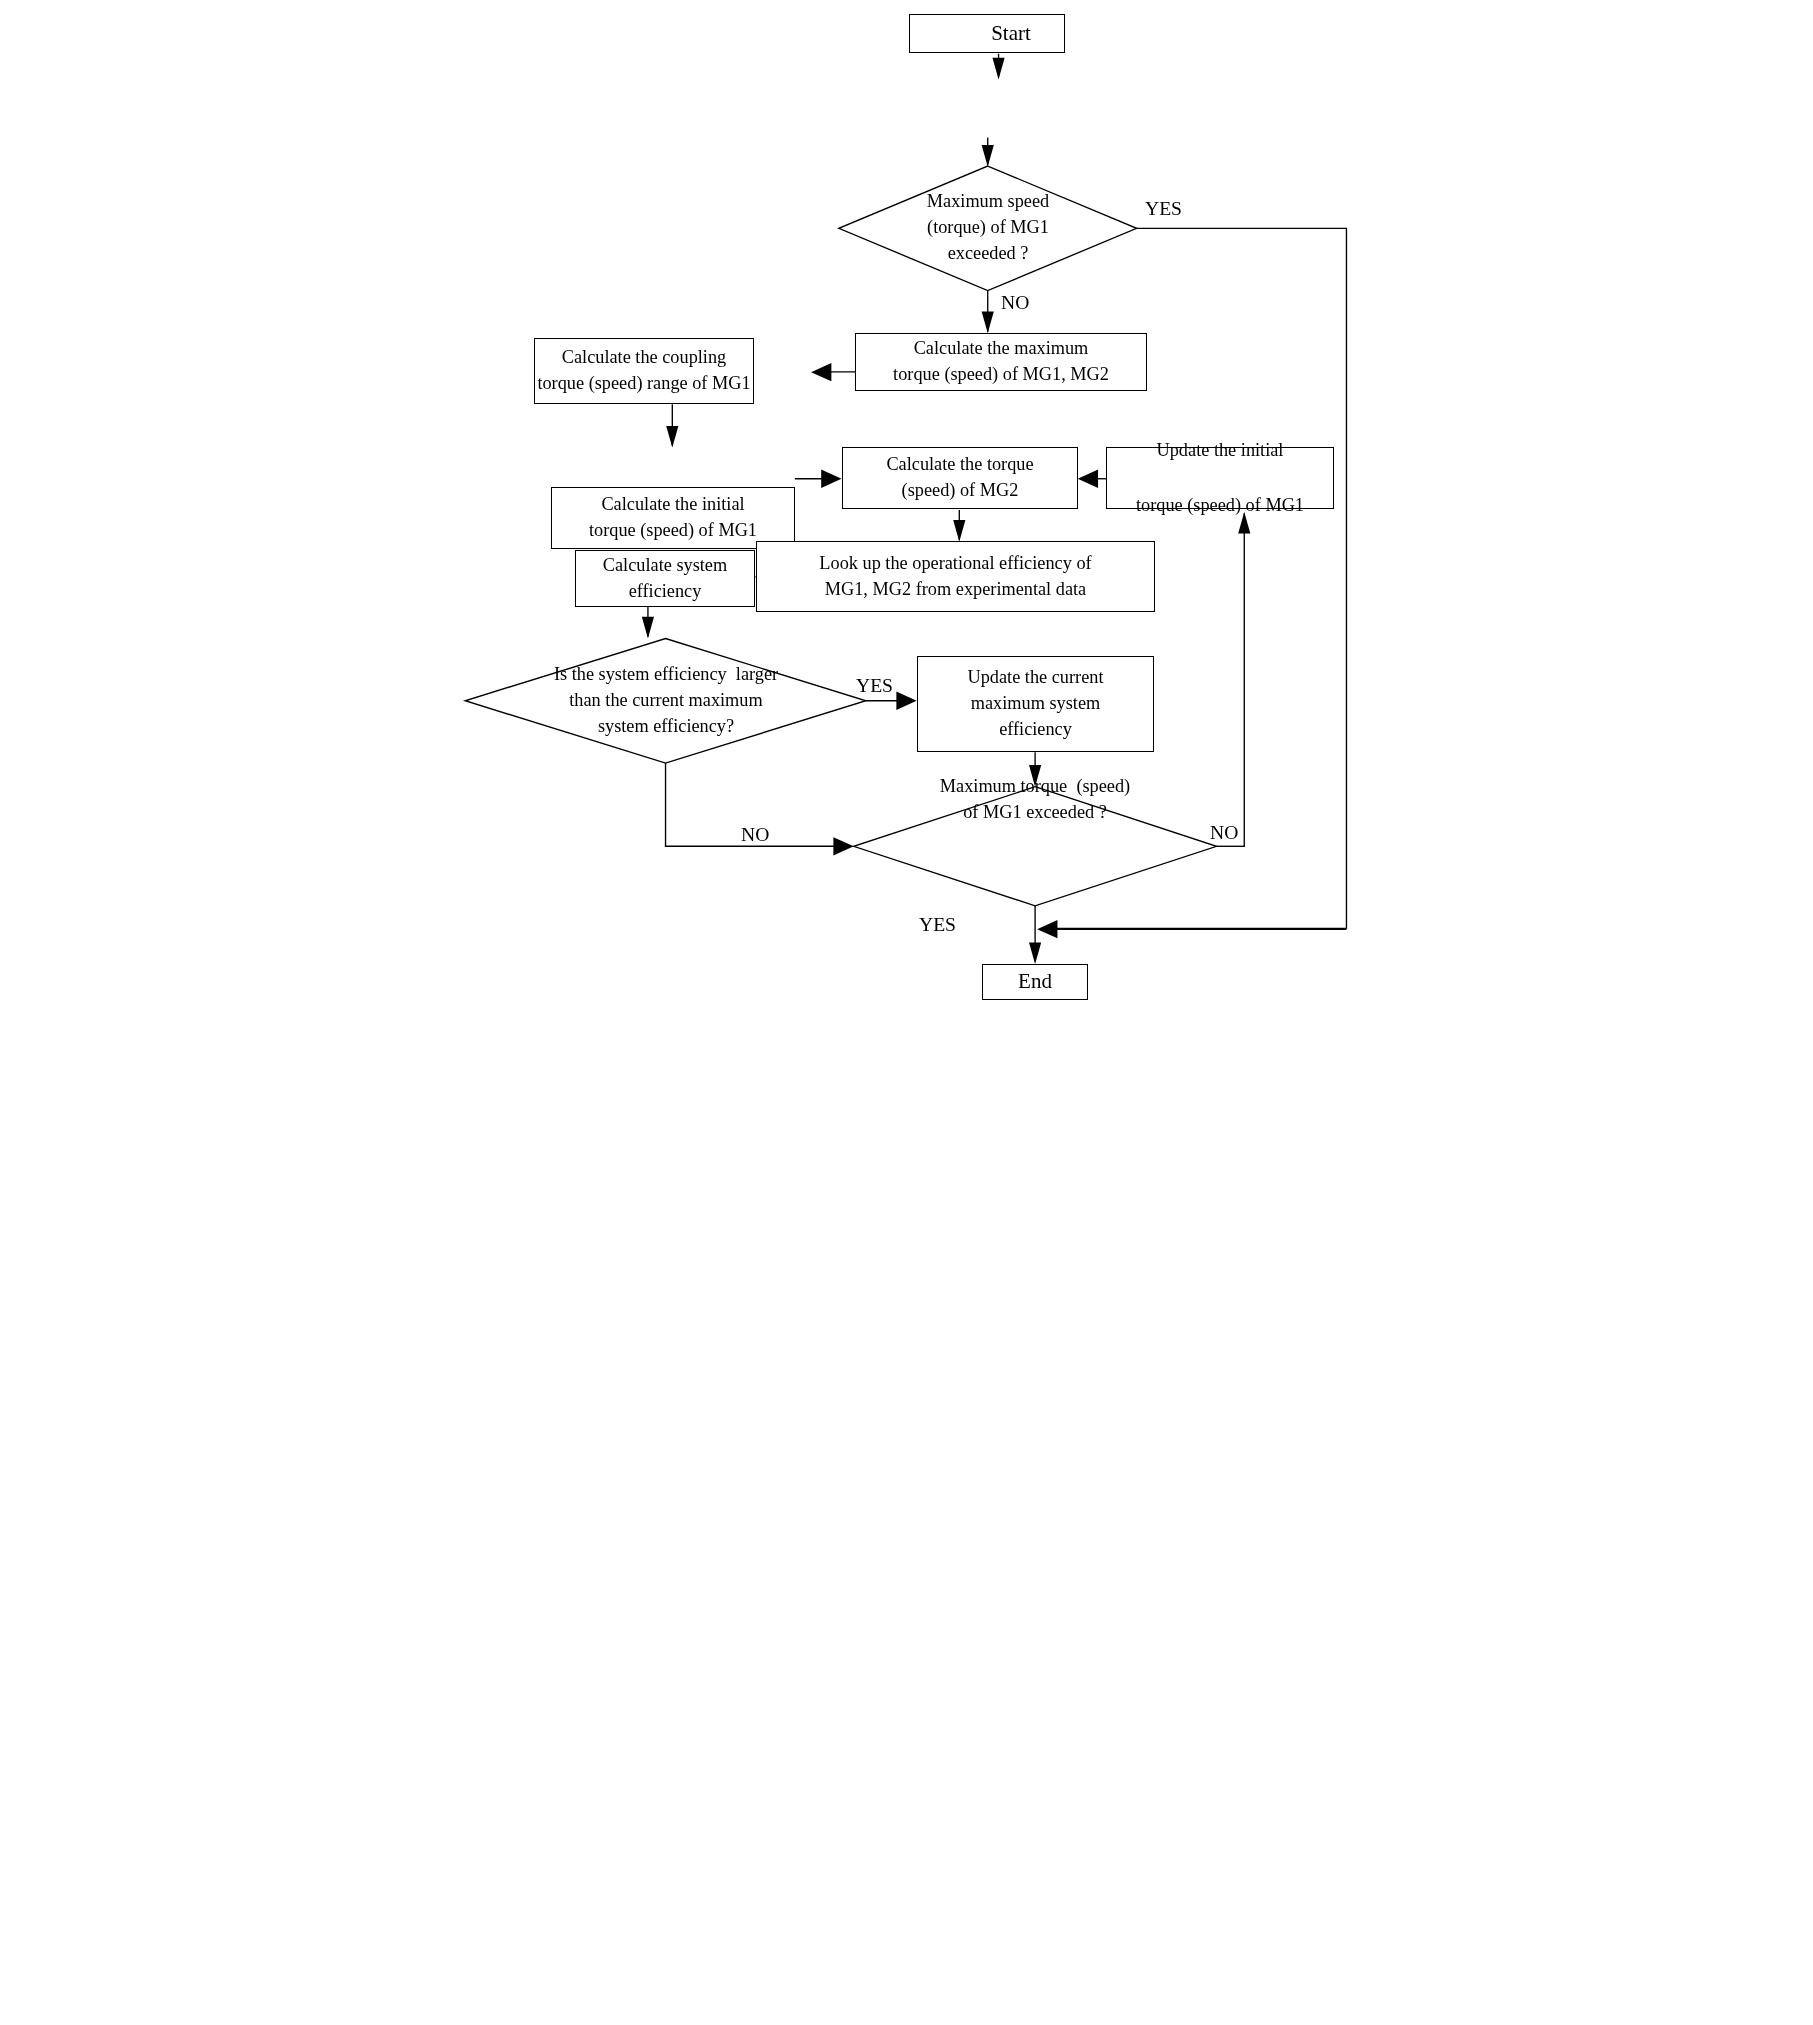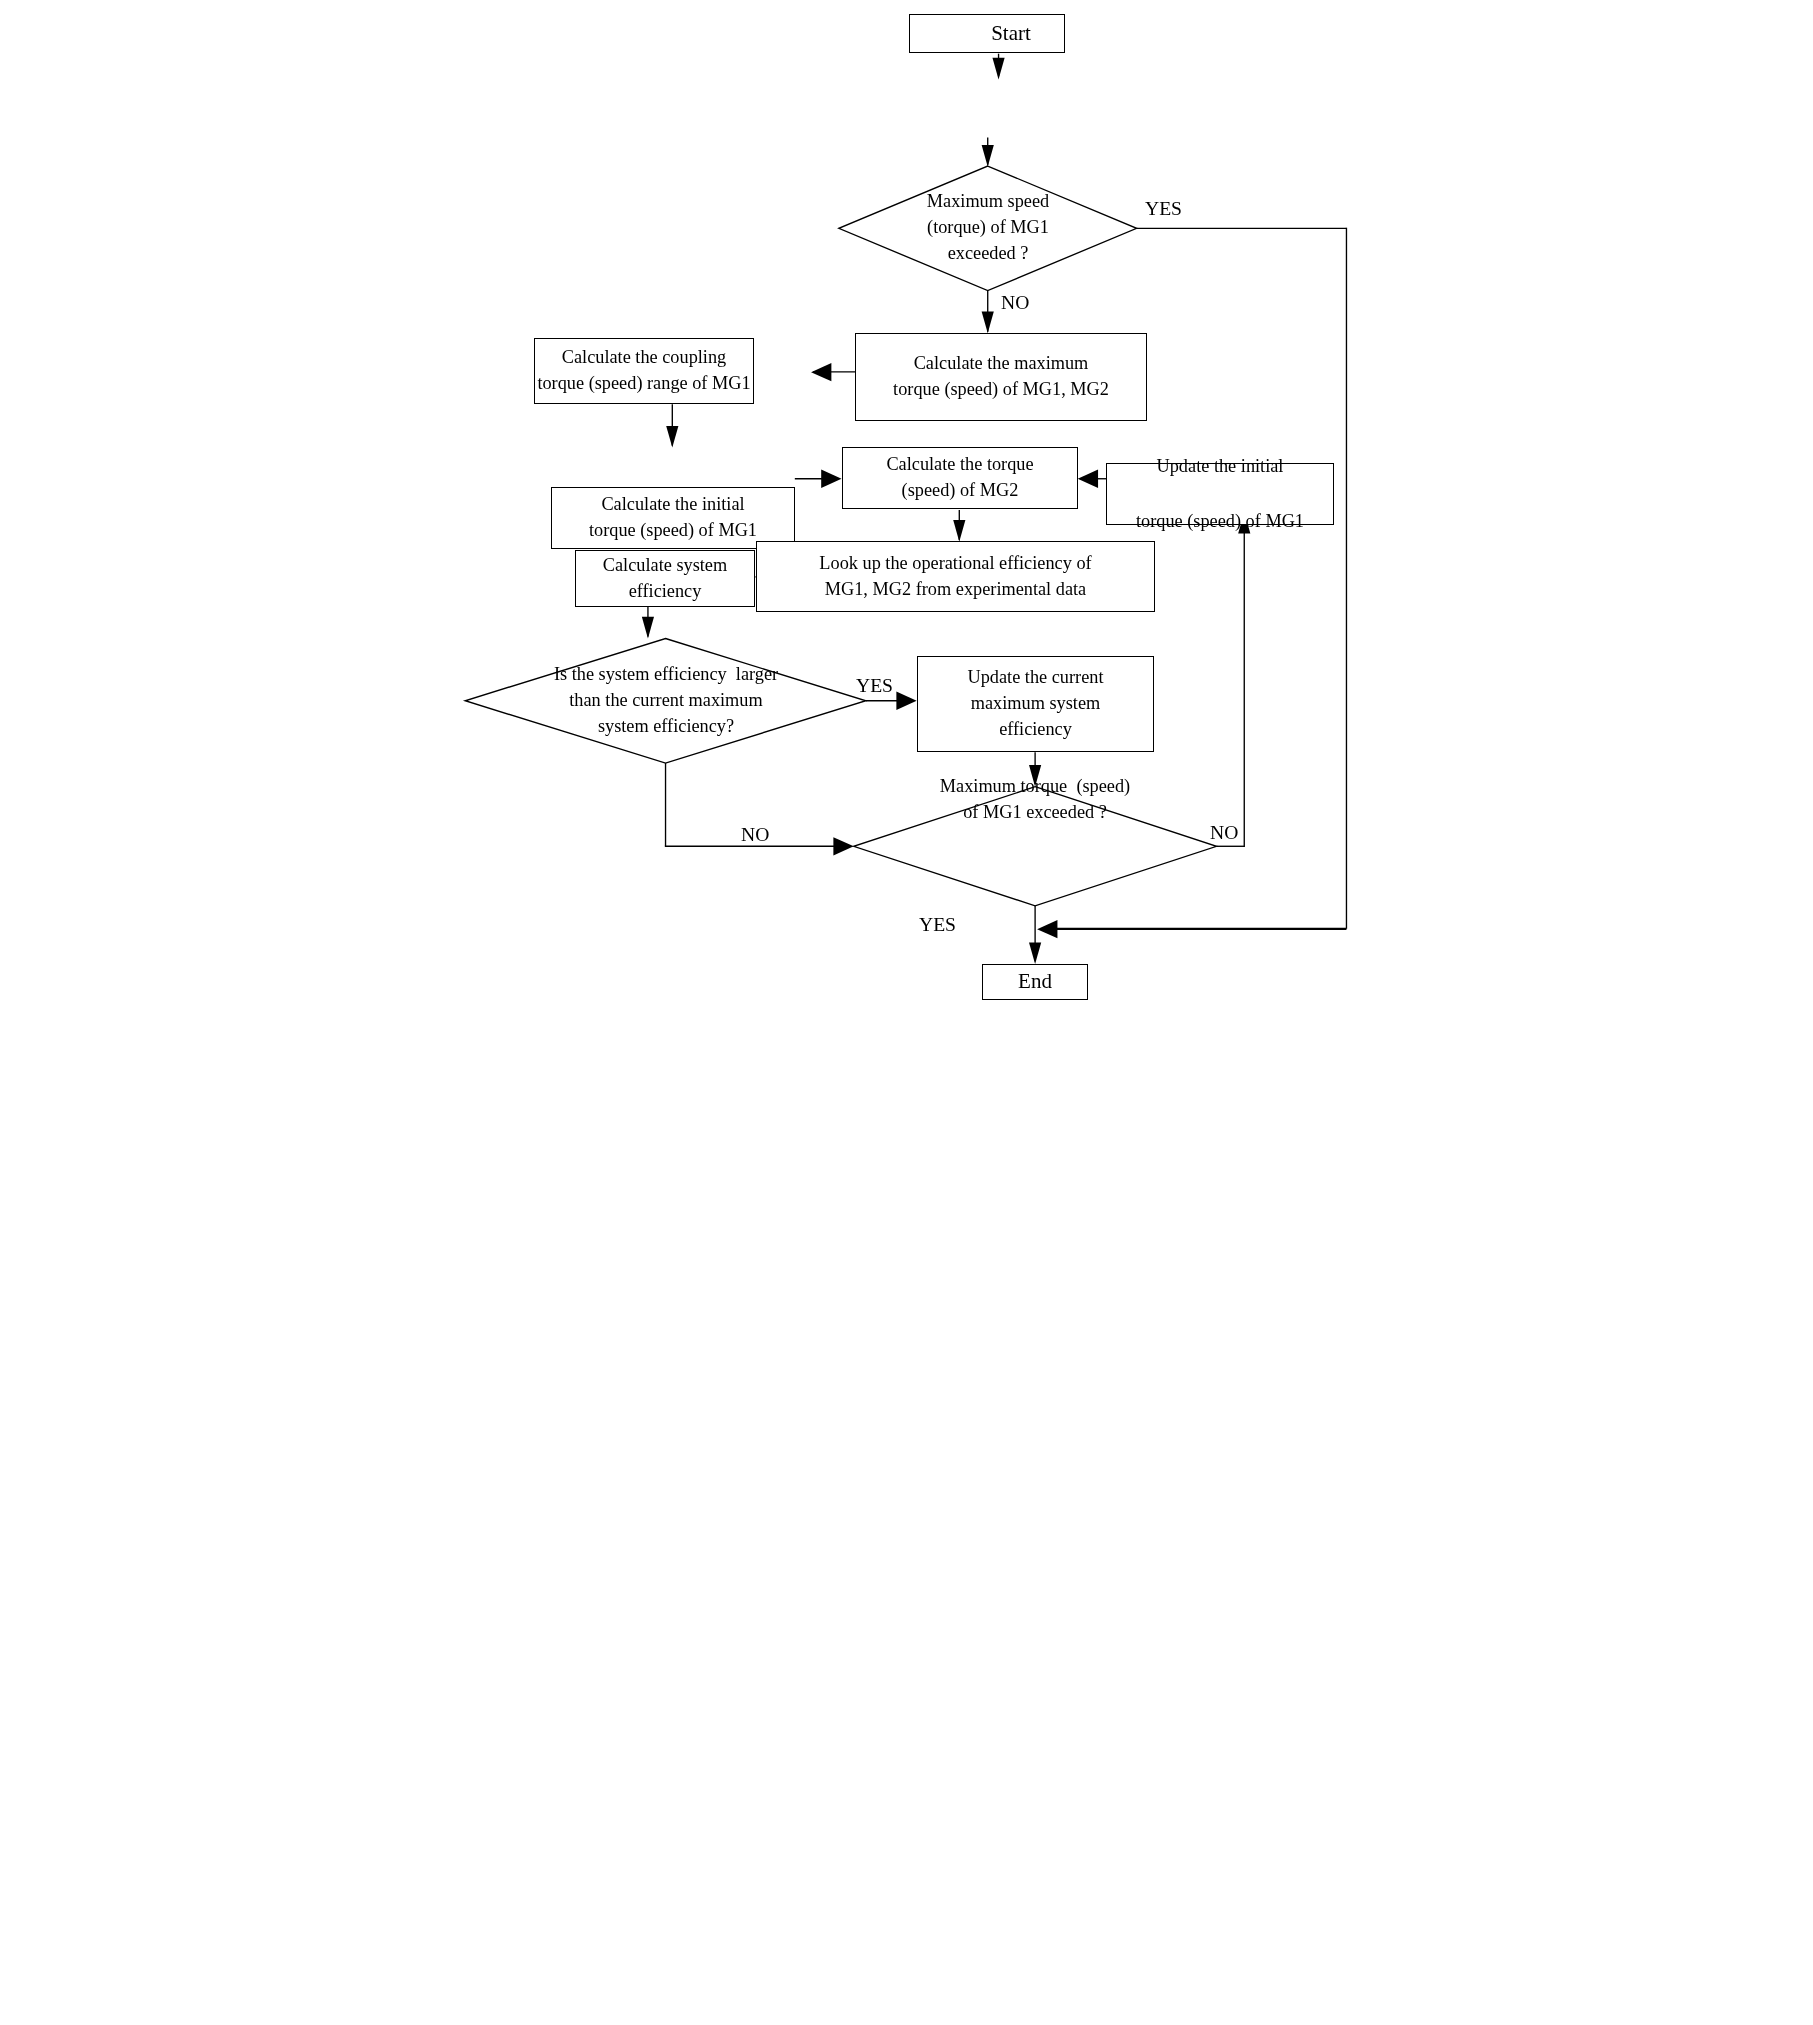--- a/index.html
+++ b/index.html
@@ -156,41 +156,41 @@
       <polygon points="314,943 610,1035 314,1127 18,1035"></polygon>
       <polygon points="860,1162 1128,1250 860,1338 592,1250"></polygon>
     </g>
   </svg>
 
   <div class="node terminal" style="left:456px; top:14.2px; width:156px; height:39px;padding-left:48px;">
     <span class="line">Start</span>
   </div>
 
 
-  <div class="node" style="left:402px; top:333px; width:292px; height:88px;">
+  <div class="node" style="left:402px; top:333px; width:292px; height:58px;">
     <span class="line">Calculate the maximum</span>
     <span class="line">torque (speed) of MG1, MG2</span>
   </div>
 
   <div class="node" style="left:81px; top:338px; width:220px; height:66px;">
     <span class="line">Calculate the coupling</span>
     <span class="line">torque (speed) range of MG1</span>
   </div>
 
   <div class="node" style="left:98px; top:447px; width:244px; height:62px;margin-top:40px;">
     <span class="line">Calculate the initial</span>
     <span class="line">torque (speed) of MG1</span>
   </div>
 
   <div class="node" style="left:389px; top:447px; width:236px; height:62px;">
     <span class="line">Calculate the torque</span>
     <span class="line">(speed) of MG2</span>
   </div>
 
-  <div class="node" style="left:653px; top:463px; width:228px; height:62px;gap:29px;">
+  <div class="node" style="left:653px; top:447px; width:228px; height:62px;gap:29px;">
     <span class="line">Update the initial</span>
     <span class="line">torque (speed) of MG1</span>
   </div>
 
   <div class="node" style="left:303px; top:541px; width:399px; height:71px;">
     <span class="line">Look up the operational efficiency of</span>
     <span class="line">MG1, MG2 from experimental data</span>
   </div>
 
   <div class="node" style="left:122px; top:550px; width:180px; height:57px;">

